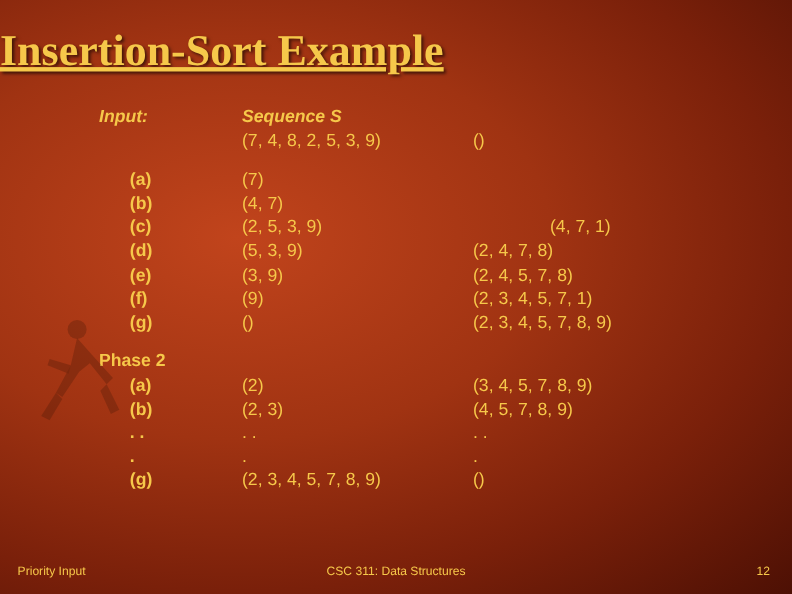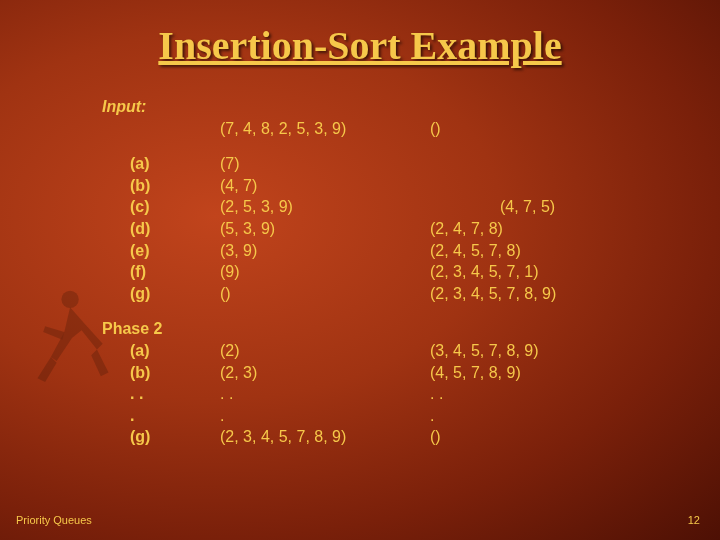--- a/index.html
+++ b/index.html
@@ -11,21 +11,20 @@
     font-family: Verdana, Geneva, sans-serif;
   }
   .slide {
     width: 720px;
     height: 540px;
     background: radial-gradient(ellipse at 30% 40%, #c1441c 0%, #a03312 40%, #7a200a 70%, #4d1004 100%);
     position: relative;
     box-sizing: border-box;
   }
   .title {
-    text-align: center;
     padding-top: 22px;
     font-family: Georgia, "Times New Roman", serif;
     font-weight: bold;
     font-size: 40px;
     text-decoration: underline;
     color: #f6c84a;
     text-shadow: 2px 2px 3px rgba(0,0,0,0.6);
   }
   .content {
     position: absolute;
@@ -52,21 +51,20 @@
   .header-row .seq-header {
     font-style: italic;
     font-weight: bold;
   }
   .header-row .pq-header {
     font-style: italic;
     font-weight: bold;
   }
   .label-cell {
     font-weight: bold;
-    margin-left: 12px;
   }
   .sub-label {
     padding-left: 28px;
   }
   .seq-cell {}
   .pq-cell {}
   .gap { height: 14px; }
   .footer-left {
     position: absolute;
     bottom: 14px;
@@ -104,20 +102,21 @@
 <body>
 
 <div class="slide">
 
   <div class="title">Insertion-Sort Example</div>
 
   <div class="content">
 
     <div class="row header-row">
       <div class="label-cell">Input:</div>
+      <div class="seq-header">Sequence S</div>
     </div>
 
     <div class="row">
       <div class="label-cell"></div>
       <div class="seq-cell">(7, 4, 8, 2, 5, 3, 9)</div>
       <div class="pq-cell">()</div>
     </div>
 
     <div class="gap"></div>
 
@@ -126,21 +125,21 @@
       <div class="label-cell sub-label">(a)</div>
       <div class="pq-cell">(7)</div>
     </div>
     <div class="row">
       <div class="label-cell sub-label">(b)</div>
       <div class="pq-cell">(4, 7)</div>
     </div>
     <div class="row">
       <div class="label-cell sub-label">(c)</div>
       <div class="seq-cell">(2, 5, 3, 9)</div>
-      <div class="pq-cell" style="padding-left:70px">(4, 7, 5)</div>
+      <div class="pq-cell" style="padding-left:70px">(4, 7, 1)</div>
     </div>
     <div class="row">
       <div class="label-cell sub-label">(d)</div>
       <div class="seq-cell">(5, 3, 9)</div>
       <div class="pq-cell">(2, 4, 7, 8)</div>
     </div>
     <div class="row">
       <div class="label-cell sub-label">(e)</div>
       <div class="seq-cell">(3, 9)</div>
       <div class="pq-cell">(2, 4, 5, 7, 8)</div>
@@ -197,16 +196,17 @@
       <g fill="rgba(60,20,5,0.6)">
         <circle cx="48" cy="18" r="9"></circle>
         <path d="M48 26 L42 52 L28 78 L34 82 L50 58 L60 50 L76 70 L82 64 L62 42 Z"></path>
         <path d="M42 52 L22 46 L20 52 L40 60 Z"></path>
         <path d="M28 78 L14 100 L22 104 L34 84 Z"></path>
         <path d="M76 70 L88 94 L80 98 L70 76 Z"></path>
       </g>
     </svg>
   </div>
 
-  <div class="footer-left">Priority Queues</div>
+  <div class="footer-left">Priority Input</div>
+  <div class="footer-center">CSC 311: Data Structures</div>
   <div class="footer-right">12</div>
 
 </div>
 
 </body></html>

